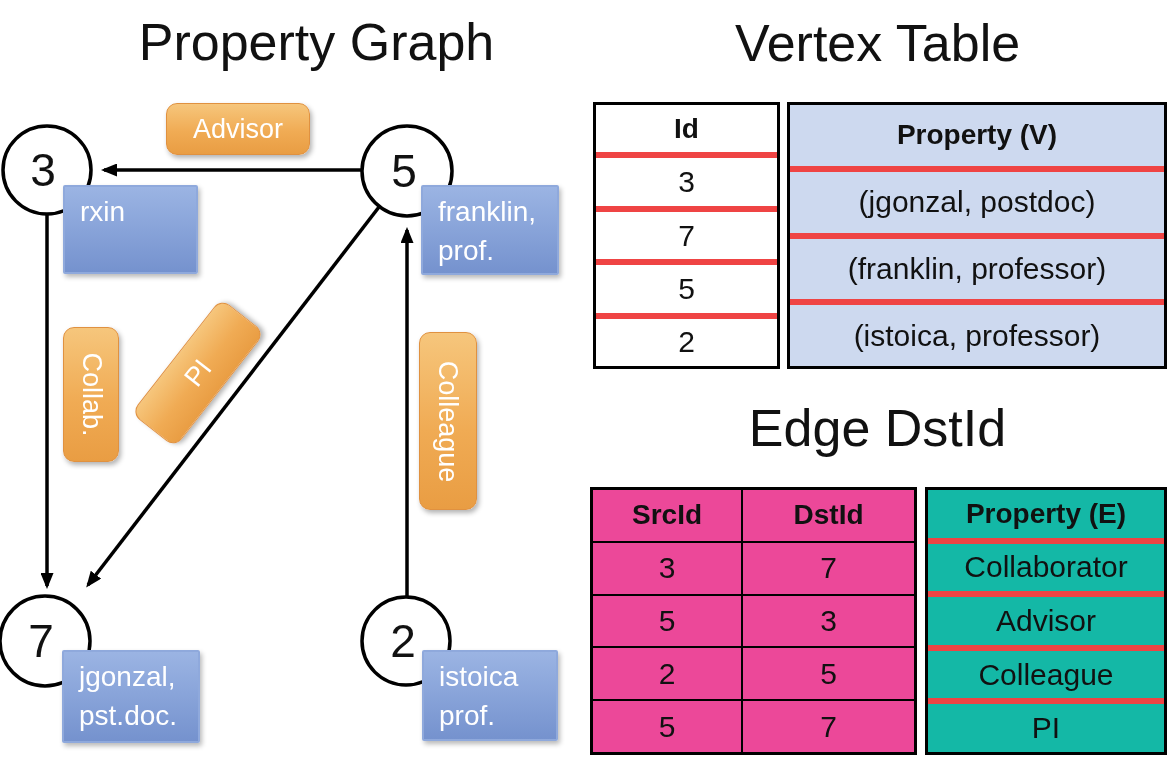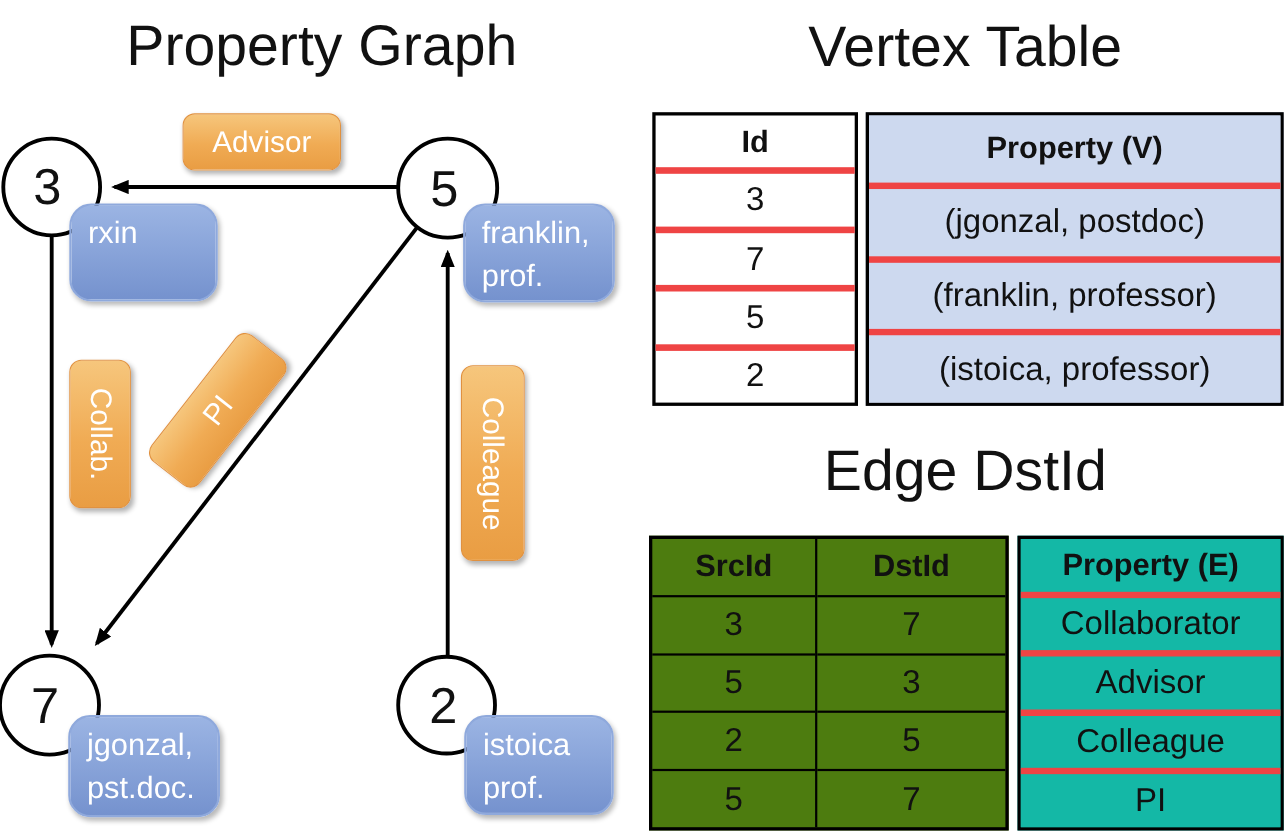--- a/index.html
+++ b/index.html
@@ -4,36 +4,36 @@
 <style>
   html,body{margin:0;padding:0;background:#ffffff;}
   .canvas{
     position:relative;width:1170px;height:760px;background:#ffffff;
     font-family:"Liberation Sans",sans-serif;overflow:hidden;
   }
   .panel-title{
     position:absolute;text-align:center;font-size:52px;font-weight:normal;
     color:#111;letter-spacing:0px;line-height:1.1;
   }
-  #pg-title{left:0;top:14px;width:585px;}
+  #pg-title{left:0;top:14px;width:585px;padding-left:24px;}
   #vt-title{left:585px;top:15px;width:585px;}
   #et-title{left:585px;top:400px;width:585px;}
 
   
   .graph-svg{position:absolute;left:0;top:0;width:585px;height:760px;}
 
   
   .vnum{
     position:absolute;transform:translate(-50%,-54%);
     font-size:46px;color:#111;font-weight:normal;
   }
 
   
   .vlabel{
-    position:absolute;border-radius:20px;color:#fff;
+    position:absolute;border-radius:2px;color:#fff;
     background:linear-gradient(180deg,#9bb4e3 0%,#8aa5da 45%,#7592ce 100%);
     border:2px solid #8fa9dc;
     box-shadow:2px 3px 5px rgba(0,0,0,0.28);
     font-size:28px;line-height:1.4;padding:5px 0 0 15px;box-sizing:border-box;
   }
 
   
   .elabel{
     position:absolute;border-radius:11px;color:#fff;
     background:linear-gradient(180deg,#f6c67c 0%,#f0ab54 55%,#e99d43 100%);
@@ -50,21 +50,21 @@
     border:3px solid #000;box-sizing:border-box;background:#fff;
   }
   .tcol .cell{
     flex:1;display:flex;align-items:center;justify-content:center;
     border-bottom:6px solid #ef4444;font-size:30px;color:#111;
   }
   .tcol .cell:last-child{border-bottom:none;}
   .tcol .th{font-weight:bold;font-size:28px;}
   .fill-blue{background:#cdd9ef;}
   .fill-tan{background:#14b8a6;}
-  .idpair{position:absolute;display:flex;border:3px solid #000;box-sizing:border-box;background:#4d7c0f;}
+  .idpair{position:absolute;display:flex;border:3px solid #000;box-sizing:border-box;background:#ec4899;}
   .idpair .sub{display:flex;flex-direction:column;flex-grow:1;}
   .idpair .sub.first{border-right:2px solid #000;}
   .idpair .cell{
     flex:1;display:flex;align-items:center;justify-content:center;
     border-bottom:2px solid #000;font-size:30px;color:#111;
   }
   .idpair .cell:last-child{border-bottom:none;}
   .idpair .th{font-weight:bold;font-size:28px;}
 </style>
 </head>

